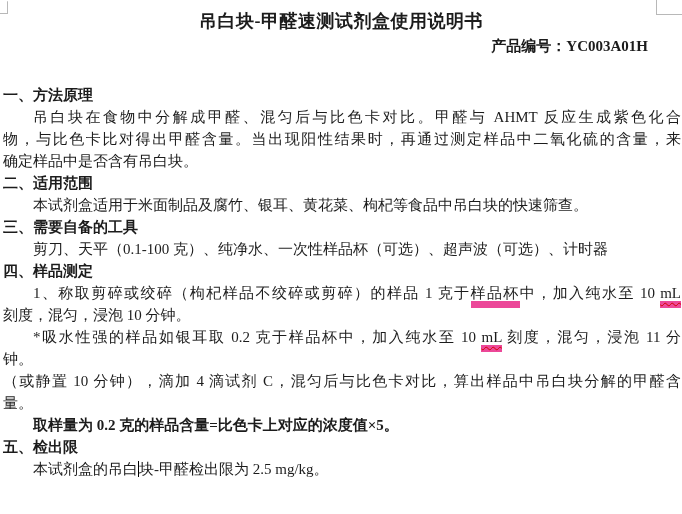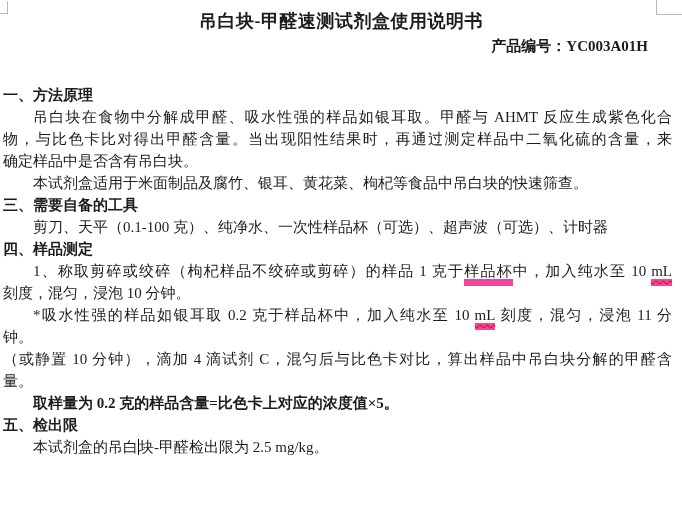--- a/index.html
+++ b/index.html
@@ -24,34 +24,33 @@
     text-align:center;
     font-size:18px; font-weight:bold;
     letter-spacing:0.5px;
   }
   .product-line {
     position:absolute; top:37px; left:0; right:34px;
     text-align:right;
     font-size:15px; font-weight:bold;margin-left:48px;
   }
   .doc-body {
-    position:absolute; top:84px; left:3px; right:10px;
+    position:absolute; top:84px; left:3px; right:1px;
     font-size:15px; line-height:22px;
   }
   .line { white-space:pre-wrap; }
   .line.heading { font-weight:bold; }
   .line.bold    { font-weight:bold; }
   .line.indent  { text-indent:30px; }
   .line.justify { text-align:justify; text-align-last:justify; }
   .u    { border-bottom:7px solid #ec4899; }
   .wavy {
     text-decoration:underline wavy #d40000 1px;
     text-underline-offset:4px;
     text-decoration-skip-ink:none;
-    font-family:Liberation Serif, serif;
   }
   .caret {
     display:inline-block; width:1px; height:16px;
     background:#000; vertical-align:-3px;
   }
 </style>
 </head>
 <body>
 
 <div class="page">
@@ -59,23 +58,24 @@
   <div class="mark mark-tl-h"></div>
   <div class="mark mark-tr-v"></div>
   <div class="mark mark-tr-h"></div>
 
   <div class="doc-title">吊白块-甲醛速测试剂盒使用说明书</div>
 
   <div class="product-line"><span>产品编号：</span><span>YC003A01H</span></div>
 
   <div class="doc-body">
       <div class="line heading"><span class="">一、方法原理</span></div>
-      <div class="line line indent justify"><span class="">吊白块在食物中分解成甲醛、吸水性强的样品如银耳取。甲醛与 AHMT 反应生成紫色化合</span></div>
+      <div class="line line indent justify"><span class="">吊白块在食物中分解成甲醛、混匀后与比色卡对比。甲醛与 AHMT 反应生成紫色化合</span></div>
       <div class="line line justify"><span class="">物，与比色卡比对得出甲醛含量。当出现阳性结果时，再通过测定样品中二氧化硫的含量，来</span></div>
       <div class="line line"><span class="">确定样品中是否含有吊白块。</span></div>
+      <div class="line heading"><span class="">二、适用范围</span></div>
       <div class="line line indent"><span class="">本试剂盒适用于米面制品及腐竹、银耳、黄花菜、枸杞等食品中吊白块的快速筛查。</span></div>
       <div class="line heading"><span class="">三、需要自备的工具</span></div>
       <div class="line line indent"><span class="">剪刀、天平（0.1-100 克）、纯净水、一次性样品杯（可选）、超声波（可选）、计时器</span></div>
       <div class="line heading"><span class="">四、样品测定</span></div>
       <div class="line line indent justify"><span class="">1、称取剪碎或绞碎（枸杞样品不绞碎或剪碎）的样品 1 克于</span><span class="u ">样品杯</span><span class="">中，加入纯水至 10 </span><span class="u wavy">mL</span></div>
       <div class="line line"><span class="">刻度，混匀，浸泡 10 分钟。</span></div>
       <div class="line line indent justify"><span class="">*吸水性强的样品如银耳取 0.2 克于样品杯中，加入纯水至 10 </span><span class="u wavy">mL</span><span class=""> 刻度，混匀，浸泡 11 分</span></div>
       <div class="line line"><span class="">钟。</span></div>
       <div class="line line justify"><span class="">（或静置 10 分钟），滴加 4 滴试剂 C，混匀后与比色卡对比，算出样品中吊白块分解的甲醛含</span></div>
       <div class="line line"><span class="">量。</span></div>

